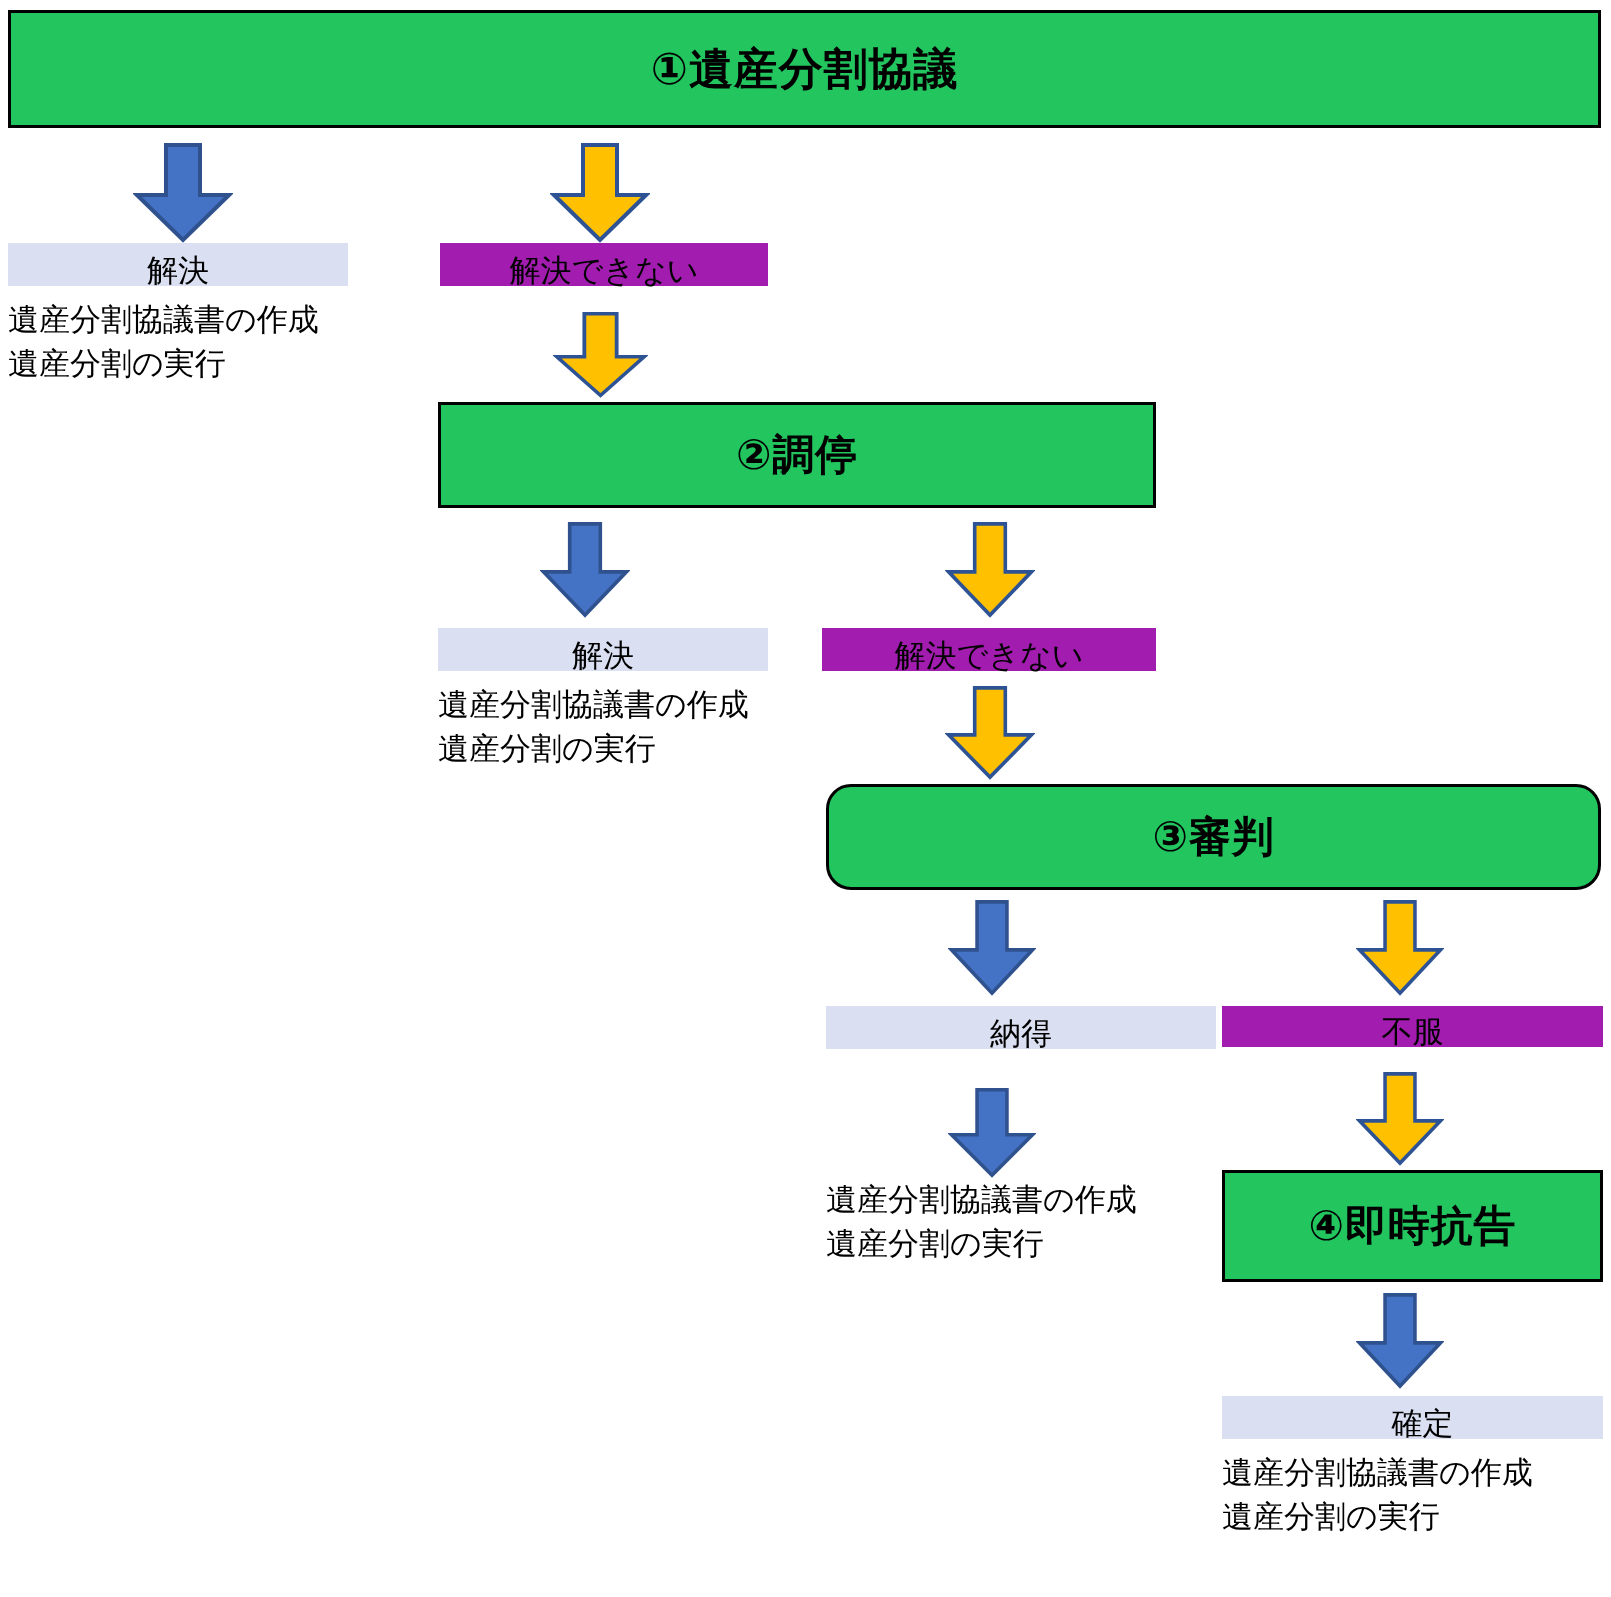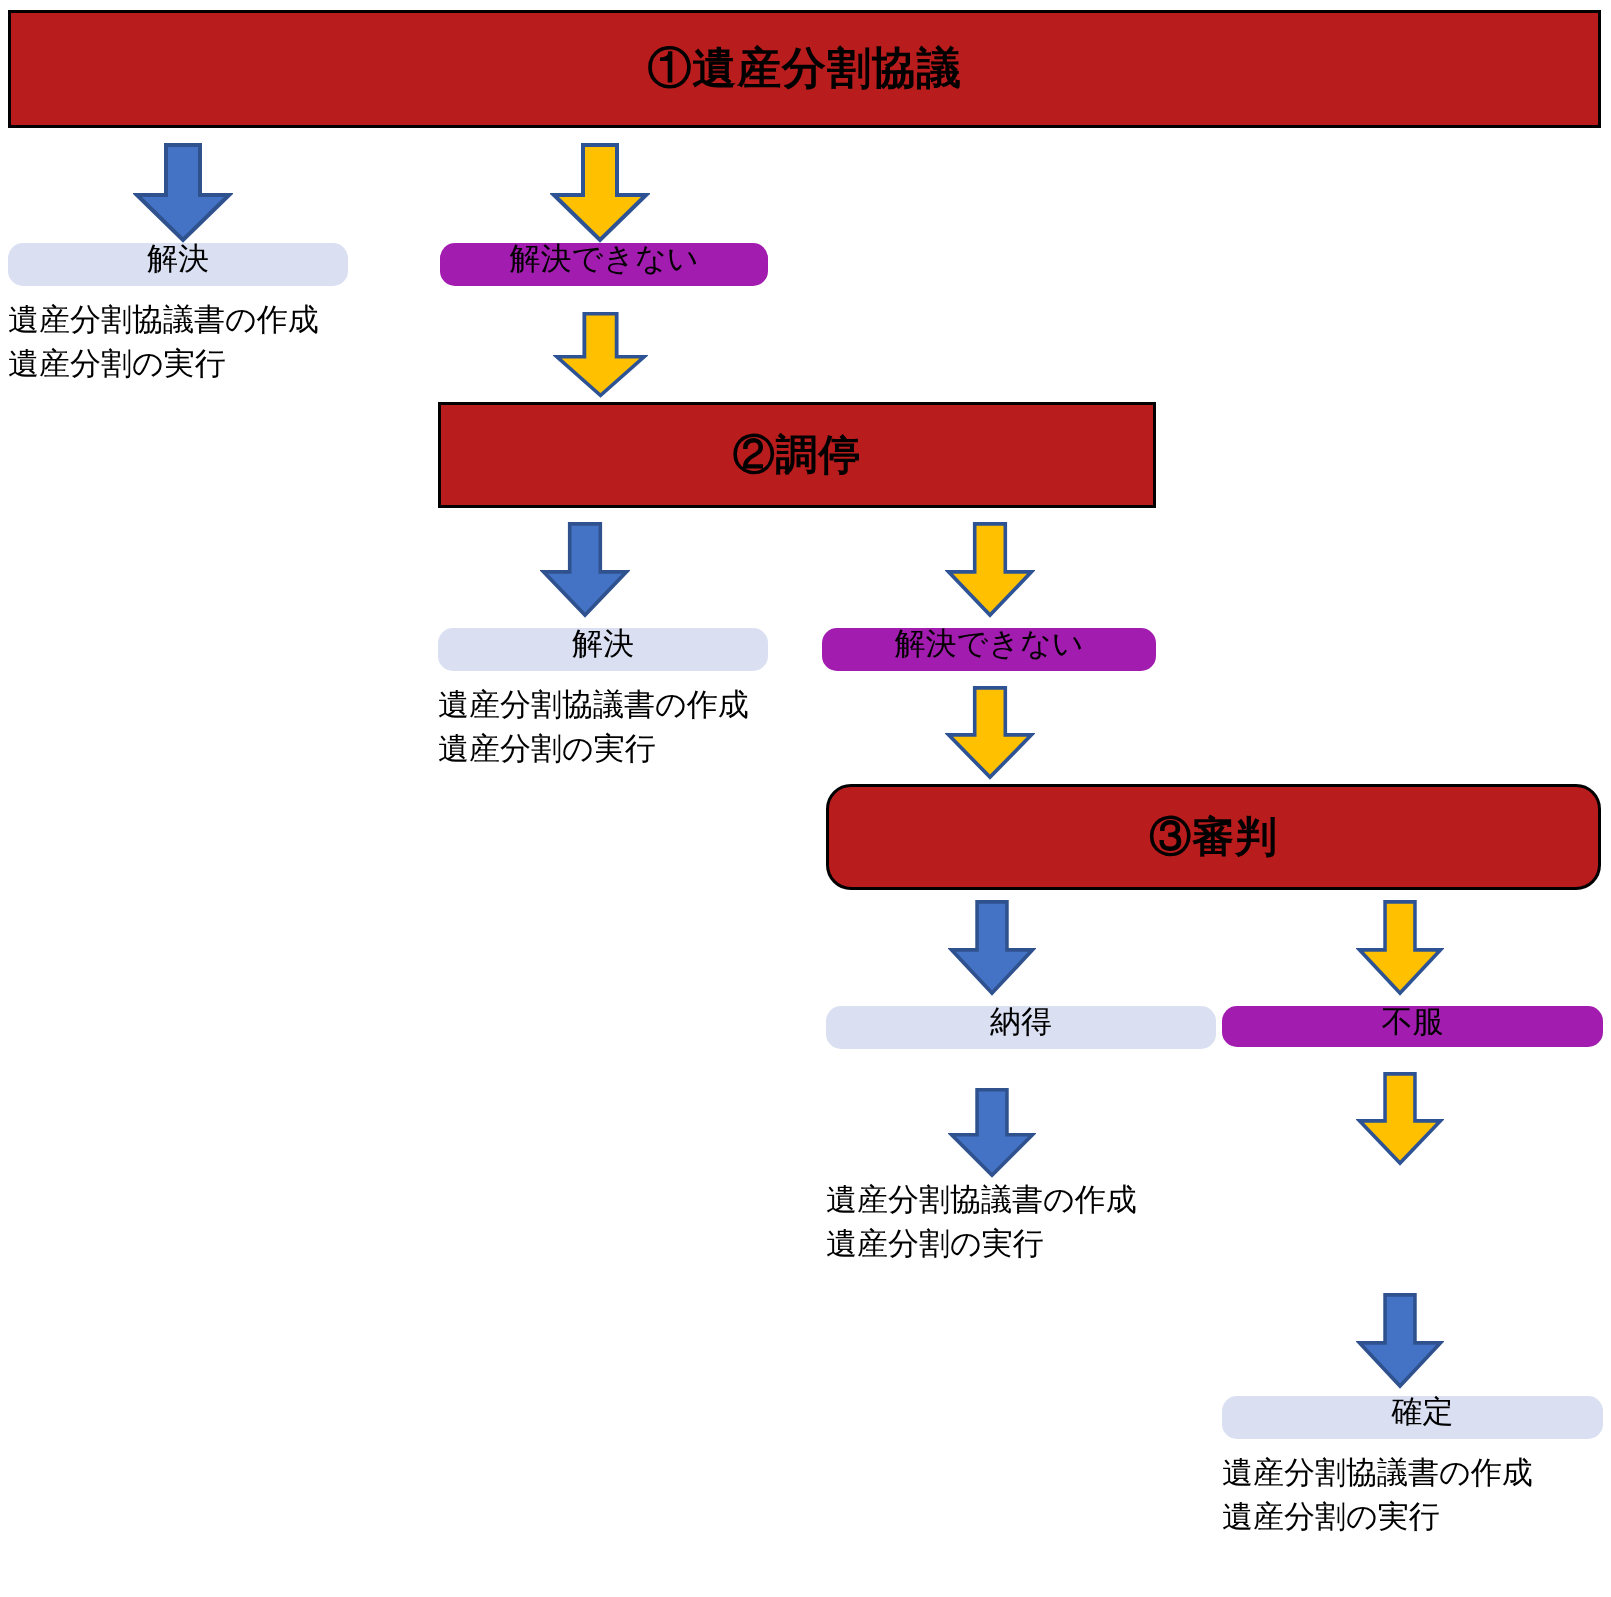--- a/index.html
+++ b/index.html
@@ -16,43 +16,41 @@
     width: 1611px;
     height: 1597px;
     background: #ffffff;
     overflow: hidden;
   }
 
   
   .stage-box {
     position: absolute;
     box-sizing: border-box;
-    background: #b91c1c;
+    background: #22c55e;
     border: 3px solid #000000;
     display: flex;
     align-items: center;
     justify-content: center;
-    font-family: Liberation Serif, serif;
   }
   .stage-label {
     font-weight: bold;
     letter-spacing: 0.02em;
     white-space: nowrap;
     line-height: 1;
   }
 
   
   .band {
     position: absolute;
     box-sizing: border-box;
     display: flex;
-    align-items: flex-start;
+    align-items: flex-end;
     justify-content: center;
     line-height: 1;
-    border-radius: 15px;
   }
   .band.blue  { background: #DAE0F2; }
   .band.amber { background: #a21caf; }
   .band-label {
     font-weight: normal;
     white-space: nowrap;
   }
 
   
   .textblock {
@@ -177,20 +175,23 @@
     <span class="line">遺産分割協議書の作成</span>
     <span class="line">遺産分割の実行</span>
   </div>
 
   <div class="arrow" style="left:1356px; top:1072px; width:88px; height:94px;">
     <svg viewBox="0 0 100 100" preserveAspectRatio="none" aria-hidden="true">
       <polygon points="33,2 67,2 67,52 96,52 50,97 4,52 33,52" fill="#FFC000" stroke="#2E5395" stroke-width="4"></polygon>
     </svg>
   </div>
 
+  <div class="stage-box" style="left:1222px; top:1170px; width:381px; height:112px;">
+    <span class="stage-label" style="font-size:42px;">④即時抗告</span>
+  </div>
 
   <div class="arrow" style="left:1356px; top:1293px; width:88px; height:96px;">
     <svg viewBox="0 0 100 100" preserveAspectRatio="none" aria-hidden="true">
       <polygon points="33,2 67,2 67,52 96,52 50,97 4,52 33,52" fill="#4472C4" stroke="#2F528F" stroke-width="4"></polygon>
     </svg>
   </div>
 
   <div class="band blue" style="left:1222px; top:1396px; width:381px; height:43px;">
     <span class="band-label" style="font-size:31px;margin-left:20px;">確定</span>
   </div>

